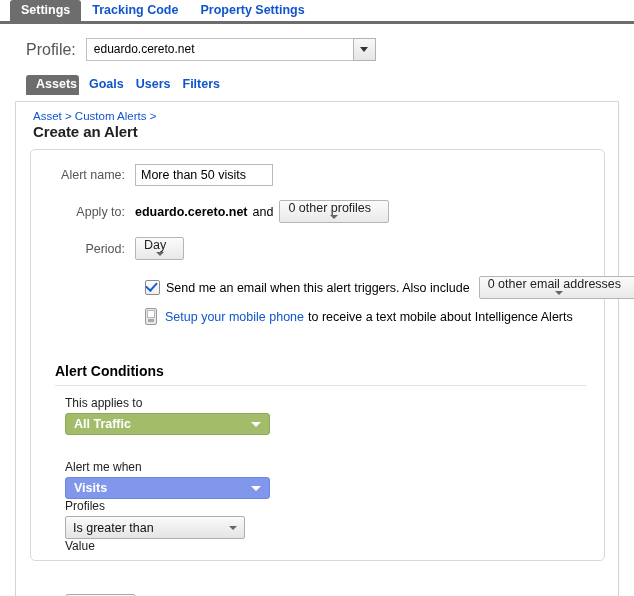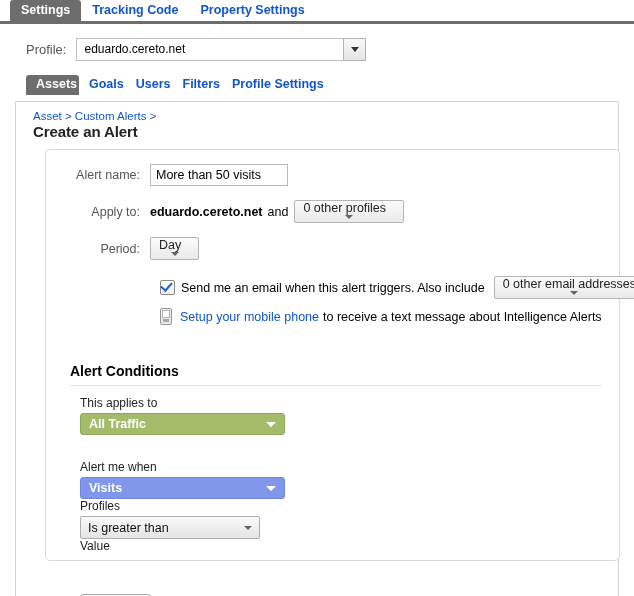--- a/index.html
+++ b/index.html
@@ -52,21 +52,21 @@
     border-radius: 3px 3px 0 0;
   }
 
   
   .profile-row {
     display: flex;
     align-items: center;
     margin: 16px 0 0 26px;
   }
   .profile-label {
-    font-size: 13px;
+    font-size: 16px;
     color: #555555;
     margin-right: 10px;
   }
   .profile-select {
     display: flex;
     align-items: stretch;
     height: 23px;
     width: 290px;
   }
   .profile-input {
@@ -148,21 +148,21 @@
     margin: 1px 0 0 17px;
     font-size: 15px;
     font-weight: bold;
     color: #222222;
     letter-spacing: -0.1px;
   }
 
   
   .formbox {
     position: absolute;
-    left: 29px;
+    left: 14px;
     top: 47px;
     width: 575px;
     height: 412px;
     border: 1px solid #d9d9d9;
     border-radius: 5px;
     background: #ffffff;
     box-sizing: border-box;
   }
 
   .frow {
@@ -416,21 +416,20 @@
     </div>
   </div>
 </div>
 
 <div class="subbar">
   <div class="subtabs">
     <div class="subtab active">Assets</div>
     <div class="subtab">Goals</div>
     <div class="subtab">Users</div>
     <div class="subtab">Filters</div>
-    <div class="subtab">Profile Settings</div>
   </div>
 </div>
 
 <div class="panel">
 
   <div class="breadcrumb">Asset &gt; Custom Alerts &gt;</div>
   <div class="page-title">Create an Alert</div>
 
   <div class="formbox">
 
@@ -464,21 +463,21 @@
       <span class="check-text">Send me an email when this alert triggers. Also include</span>
       <div class="btn-drop">
         <span class="cap">0 other email addresses</span>
         <span class="tri-sm"></span>
       </div>
     </div>
 
     <div class="mobile-row">
       <span class="phone-icon"></span>
       <span class="mobile-link">Setup your mobile phone</span>
-      <span class="mobile-rest">to receive a text message about Intelligence Alerts</span>
+      <span class="mobile-rest">to receive a text mobile about Intelligence Alerts</span>
     </div>
 
     <div class="cond-title">Alert Conditions</div>
     <div class="cond-divider"></div>
 
     <div class="cond-body">
 
       <div style="margin-top:10px;">
         <div class="field-label">This applies to</div>
         <div class="color-drop green">

